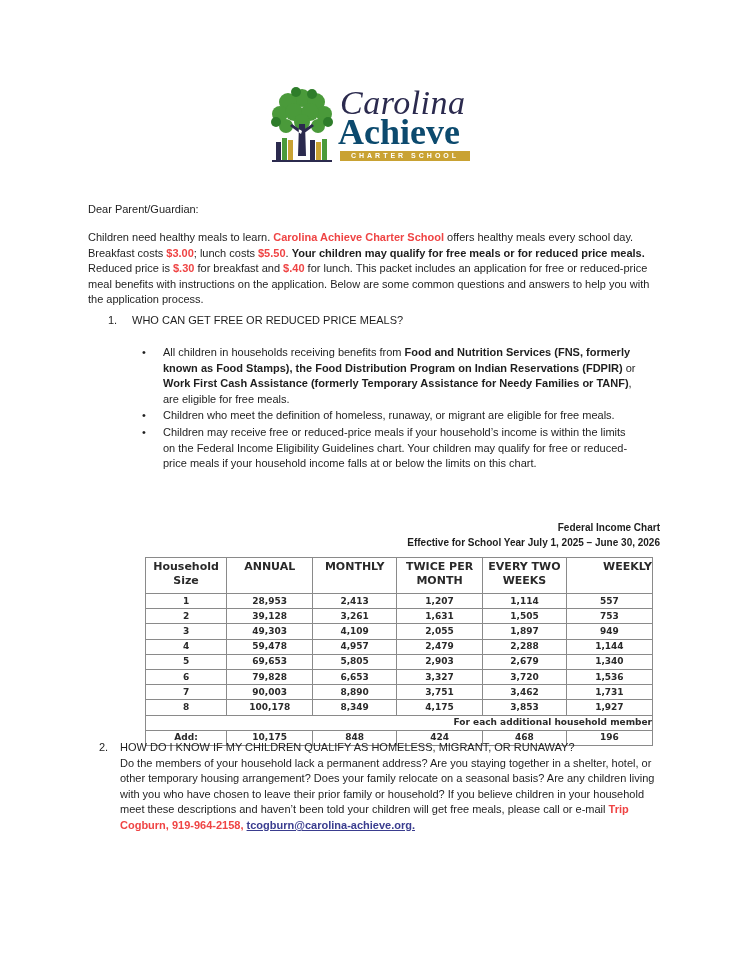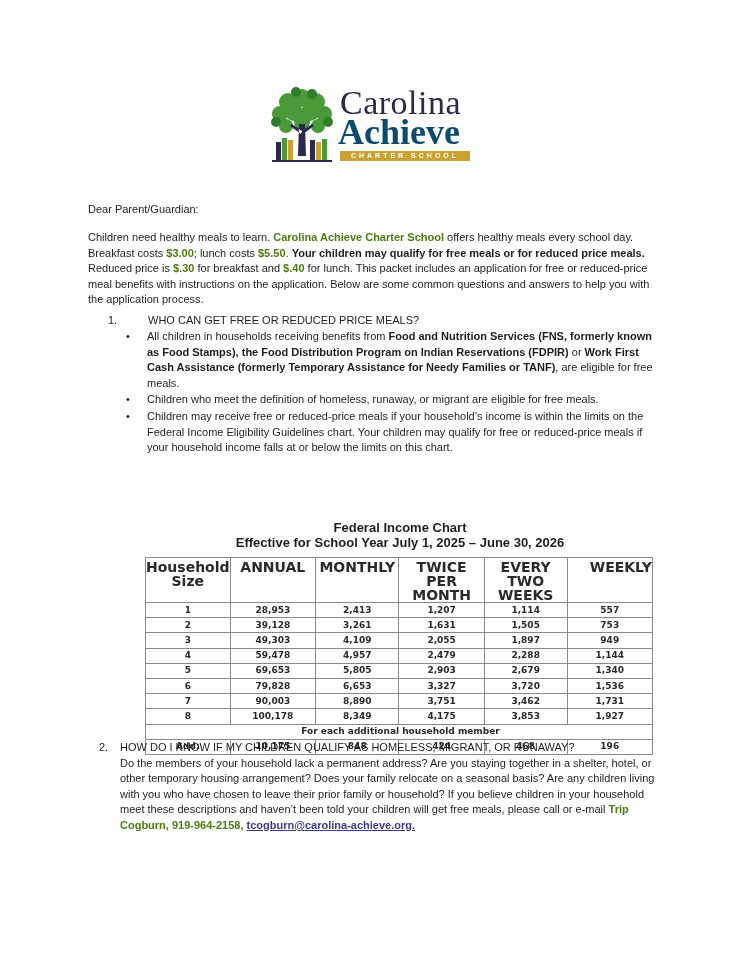--- a/index.html
+++ b/index.html
@@ -1,43 +1,43 @@
 <!DOCTYPE html>
 <html><head>
 <meta charset="utf-8">
 <style>
   html, body { margin: 0; padding: 0; background: #ffffff; }
   body { width: 742px; height: 960px; position: relative; overflow: hidden;
     font-family: "Liberation Sans", sans-serif; color: #1e1e1e; }
   .logo { position: absolute; left: 268px; top: 84px; width: 216px; height: 80px; }
   .logo .brand1 { position: absolute; left: 72px; top: 2px; font-family: "Liberation Serif", serif;
-    font-size: 34px; color: #2b2a4e; letter-spacing: 0.5px; line-height: 34px; }
+    font-style: italic; font-size: 34px; color: #2b2a4e; letter-spacing: 0.5px; line-height: 34px; }
   .logo .brand2 { position: absolute; left: 70px; top: 30px; font-family: "Liberation Serif", serif;
     font-weight: bold; font-size: 36px; color: #0c4a6e; line-height: 36px; }
   .logo .tag { position: absolute; left: 72px; top: 67px; width: 130px; height: 10px; background: #c9a233;
     color: #fff; font-size: 7px; font-weight: bold; letter-spacing: 3px; text-align: center; line-height: 10px; }
   .tree { position: absolute; left: 0; top: 0; width: 68px; height: 80px; }
 
   .para { position: absolute; font-size: 11px; line-height: 15.6px; }
-  .green { color: #4d7c0f; font-weight: bold; }
+  .green { color: #ef4444; font-weight: bold; }
   b { font-weight: bold; }
   .link { color: #3a3d8f; text-decoration: underline; font-weight: bold; }
-  ul.bul { margin: 0; padding: 0; list-style: none; }
+  ul.bul { margin: 16px; padding: 0; list-style: none; }
   ul.bul li { position: relative; padding-left: 21px; margin-bottom: 1px; }
   ul.bul li::before { content: "•"; position: absolute; left: 0; top: 0; font-size: 11px; }
 
-  .chart-title { position: absolute; left: 140px; width: 520px; text-align: center; font-weight: bold;
-    font-size: 13px; line-height: 15px; color: #1e1e1e; }
+  .chart-title { position: absolute; left: 140px; width: 520px; text-align: right; font-weight: bold;
+    font-size: 10px; line-height: 15px; color: #1e1e1e; }
 
   table.income { position: absolute; left: 145px; top: 557px; width: 508px; border-collapse: collapse;
     font-family: "DejaVu Sans", sans-serif; font-weight: bold; font-size: 9px; color: #2a2a2a; }
   table.income th, table.income td { border: 1px solid #8a8a8a; text-align: center; padding: 0; }
-  table.income th { height: 33px; vertical-align: top; padding-top: 2px; line-height: 14px; font-size: 14px; }
+  table.income th { height: 33px; vertical-align: top; padding-top: 2px; line-height: 14px; font-size: 11px; }
   table.income td { height: 14.2px; line-height: 13px; }
-  table.income td.note { text-align: center; padding-left: 3px; }
+  table.income td.note { text-align: right; padding-left: 3px; }
 </style>
 </head>
 <body>
 
 <div class="logo">
   <svg class="tree" viewBox="0 0 68 80">
     <g fill="#4a9a3a">
       <circle cx="34" cy="14" r="9"></circle>
         <circle cx="20" cy="18" r="9"></circle>
         <circle cx="48" cy="18" r="9"></circle>
@@ -69,21 +69,21 @@
   <div class="tag">CHARTER SCHOOL</div>
 </div>
 
 <div class="para" style="left:88px; top:202px;">Dear Parent/Guardian:</div>
 
 <div class="para" style="left:88px; top:230px; width:572px;">
   <span>Children need healthy meals to learn. </span><span class="green">Carolina Achieve Charter School</span><span> offers healthy meals every school day. Breakfast costs </span><span class="green">$3.00</span><span>; lunch costs </span><span class="green">$5.50</span><span>. </span><b>Your children may qualify for free meals or for reduced price meals.</b><span> Reduced price is </span><span class="green">$.30</span><span> for breakfast and </span><span class="green">$.40</span><span> for lunch. This packet includes an application for free or reduced-price meal benefits with instructions on the application. Below are some common questions and answers to help you with the application process.</span>
 </div>
 
 <div class="para" style="left:108px; top:313px;">1.</div>
-<div class="para" style="left:148px; top:313px;">WHO CAN GET FREE OR REDUCED PRICE MEALS?</div>
+<div class="para" style="left:132px; top:313px;">WHO CAN GET FREE OR REDUCED PRICE MEALS?</div>
 
 <div class="para" style="left:126px; top:329px; width:530px;">
   <ul class="bul">
     <li><span>All children in households receiving benefits from </span><b>Food and Nutrition Services (FNS, formerly known as Food Stamps), the Food Distribution Program on Indian Reservations (FDPIR)</b><span> or </span><b>Work First Cash Assistance (formerly Temporary Assistance for Needy Families or TANF)</b><span>, are eligible for free meals.</span></li>
     <li>Children who meet the definition of homeless, runaway, or migrant are eligible for free meals.</li>
     <li>Children may receive free or reduced-price meals if your household’s income is within the limits on the Federal Income Eligibility Guidelines chart. Your children may qualify for free or reduced-price meals if your household income falls at or below the limits on this chart.</li>
   </ul>
 </div>
 
 <div class="chart-title" style="top:520px;">Federal Income Chart</div>

